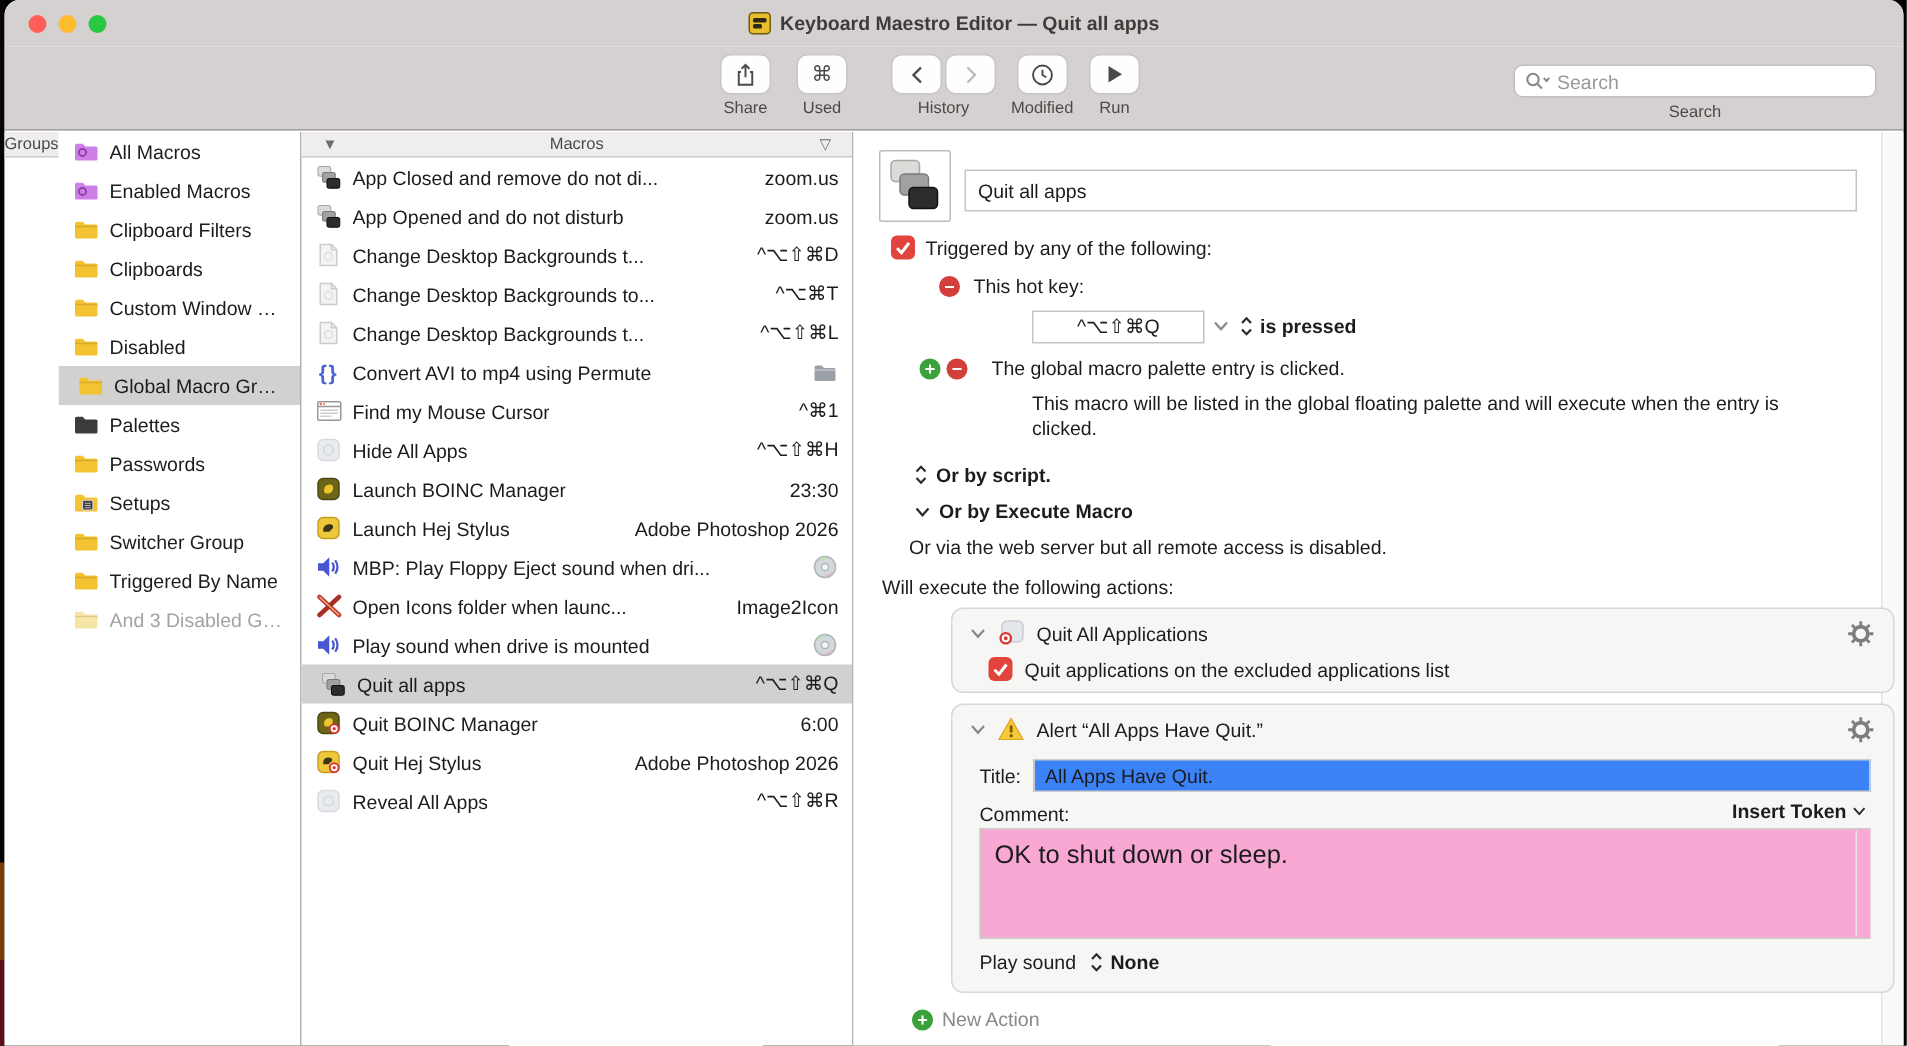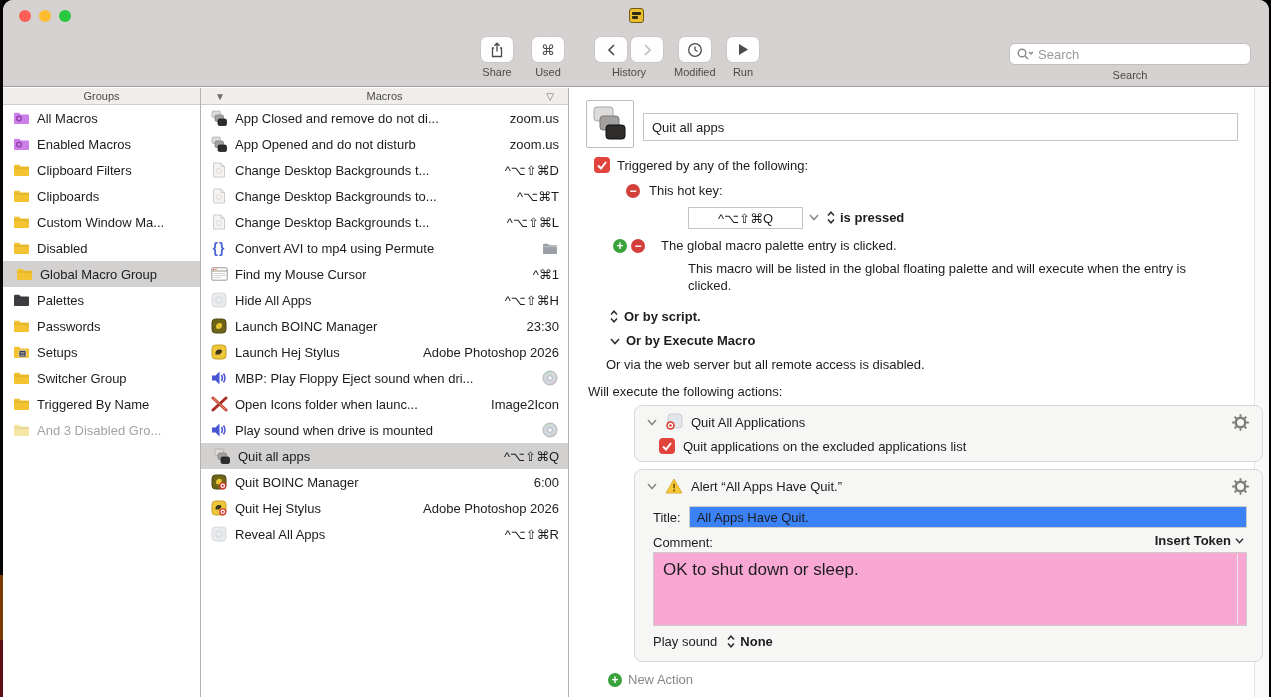--- a/index.html
+++ b/index.html
@@ -35,21 +35,21 @@
   .hist-pair { display:flex; gap:2px; }
   .search-field { position:absolute; top:12px; right:18px; width:242px; height:22px;
     background:#fff; border:1px solid #c2bfbe; border-radius:6px; display:flex;
     align-items:center; padding:0 7px; gap:4px; }
   .search-ph { color:#9b9896; font-size:13px; }
   .search-label { position:absolute; top:38px; right:18px; width:242px; text-align:center;
     font-size:11px; color:#4c4a48; }
 
   
   .main { position:absolute; top:88px; left:0; right:0; bottom:0; display:flex; background:#fff; }
-  .col-groups { width:198px; border-right:1px solid #b5b3b1; display:flex; flex-direction:column; }
+  .col-groups { width:198px; border-right:1px solid #b5b3b1; display:flex; flex-direction:row; }
   .col-macros { width:368px; border-right:1px solid #b5b3b1; display:flex; flex-direction:column; }
   .col-detail { flex:1; position:relative; background:#fff; }
   .scroll-strip { width:15px; background:#fafafa; border-left:1px solid #e4e4e4; }
   .col-header { height:17px; background:#efeeed; border-bottom:1px solid #cfcdcb;
     font-size:11px; color:#4c4a48; display:flex; align-items:center; justify-content:center;
     flex-shrink:0; position:relative; }
   .tri-left { position:absolute; left:14px; color:#6f6d6b; font-size:10px; }
   .tri-right { position:absolute; right:14px; color:#6f6d6b; font-size:10px; }
   .list { flex:1; overflow:hidden; }
   .row { height:26px; display:flex; align-items:center; padding:0 9px; gap:7px;
@@ -104,20 +104,21 @@
 <div id="window">
 
   <div class="titlebar">
     <div class="traffic">
       <span class="tl-red"></span>
       <span class="tl-yellow"></span>
       <span class="tl-green"></span>
     </div>
     <div class="title-wrap">
       <span class="km-appicon"></span>
+      <span class="win-title">Keyboard Maestro Editor — Quit all apps</span>
     </div>
   </div>
 
   <div class="toolbar">
     <div class="tb-item" style="left:477px;">
       <div class="tb-btn">
         <svg width="14" height="16" viewBox="0 0 14 16">
           <path d="M4 6 H2.5 V14.5 H11.5 V6 H10" fill="none" stroke="#4c4a48" stroke-width="1.3"></path>
           <path d="M7 1.5 V9.5 M4.4 3.8 L7 1.2 L9.6 3.8" fill="none" stroke="#4c4a48" stroke-width="1.3"></path>
         </svg>

